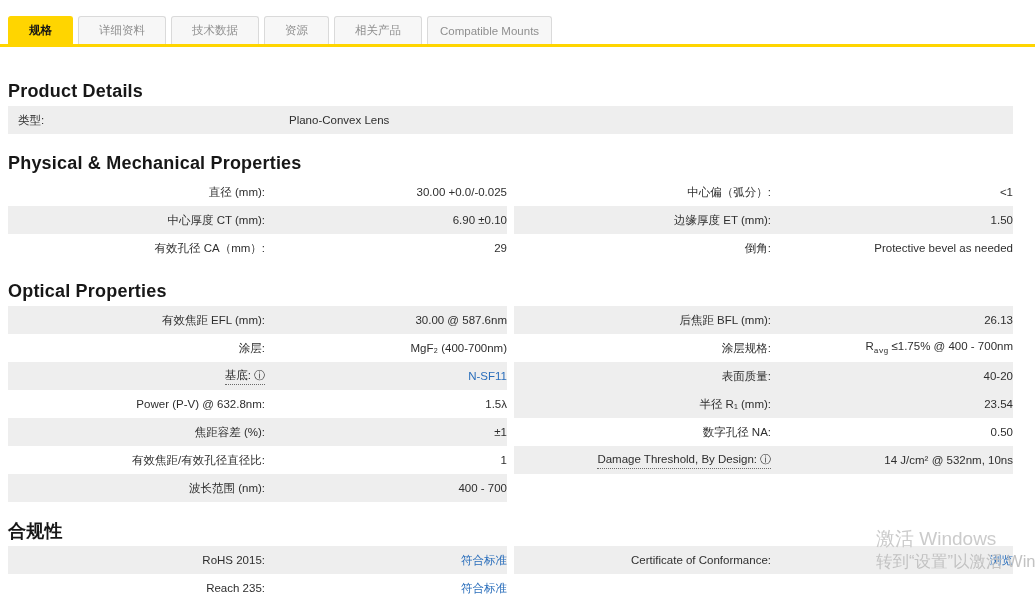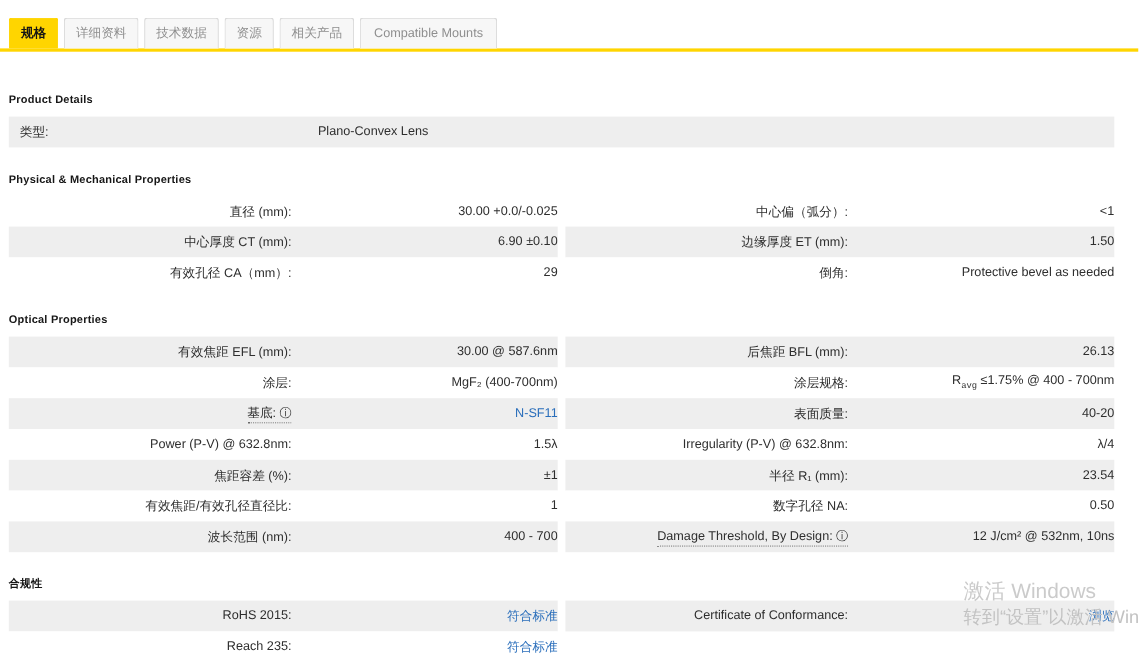--- a/index.html
+++ b/index.html
@@ -17,33 +17,33 @@
     font-family:"Liberation Sans","DejaVu Sans",sans-serif;
   }
   
   .tabbar{
     display:flex;align-items:flex-end;gap:5px;
     padding:16px 0 0 8px;
     border-bottom:3px solid var(--accent-yellow);
   }
   .tab{
     height:28px;display:flex;align-items:center;
-    padding:0 10px;font-size:11.5px;color:var(--tab-text);
+    padding:0 20px;font-size:11.5px;color:var(--tab-text);
     background:#f7f7f7;border:1px solid #dadada;border-bottom:none;
     border-radius:3px 3px 0 0;cursor:pointer;white-space:nowrap;
   }
   .tab.active{
     background:var(--accent-yellow);border-color:var(--accent-yellow);
     color:#151515;font-weight:bold;
   }
   .tab.wide{padding:0 12px;}
   
   .content{padding:0 22px 0 8px;}
   .heading{
-    font-size:10px;font-weight:bold;color:#171717;
+    font-size:18px;font-weight:bold;color:#171717;
     line-height:15px;margin:22px 0 7px 0;letter-spacing:.2px;
   }
   .heading.first{margin-top:37px;}
   .table{width:100%;}
   .cols{display:flex;gap:7px;text-align:right;}
   .col{width:499px;flex:none;}
   .row{display:flex;align-items:center;height:28px;font-size:11.5px;background:#fff;}
   .row.shaded{background:var(--row-gray);gap:24px;}
   .cell{overflow:hidden;white-space:nowrap;}
   .lbl{width:257px;flex:none;padding-left:10px;}
@@ -154,37 +154,33 @@
         <div class="cell val">26.13</div>
       </div>
       <div class="row">
         <div class="cell lbl">涂层规格:</div>
         <div class="cell val">R<sub>avg</sub> ≤1.75% @ 400 - 700nm</div>
       </div>
       <div class="row shaded">
         <div class="cell lbl">表面质量:</div>
         <div class="cell val">40-20</div>
       </div>
-      <div class="row">
-        <div class="cell lbl">Irregularity (P-V) @ 632.8nm:</div>
-        <div class="cell val">λ/4</div>
-      </div>
       <div class="row shaded">
         <div class="cell lbl">半径 R₁ (mm):</div>
         <div class="cell val">23.54</div>
       </div>
       <div class="row">
         <div class="cell lbl">数字孔径 NA:</div>
         <div class="cell val">0.50</div>
       </div>
       <div class="row shaded">
         <div class="cell lbl">
           <span class="dotted"><span>Damage Threshold, By Design:</span><span class="info-icon">ⓘ</span></span>
         </div>
-        <div class="cell val">12 J/cm² @ 532nm, 10ns</div>
+        <div class="cell val">14 J/cm² @ 532nm, 10ns</div>
       </div>
     </div>
   </div>
 
   <div class="heading">合规性</div>
   <div class="cols">
     <div class="col">
       <div class="row shaded">
         <div class="cell lbl">RoHS 2015:</div>
         <div class="cell val"><a class="link">符合标准</a></div>

